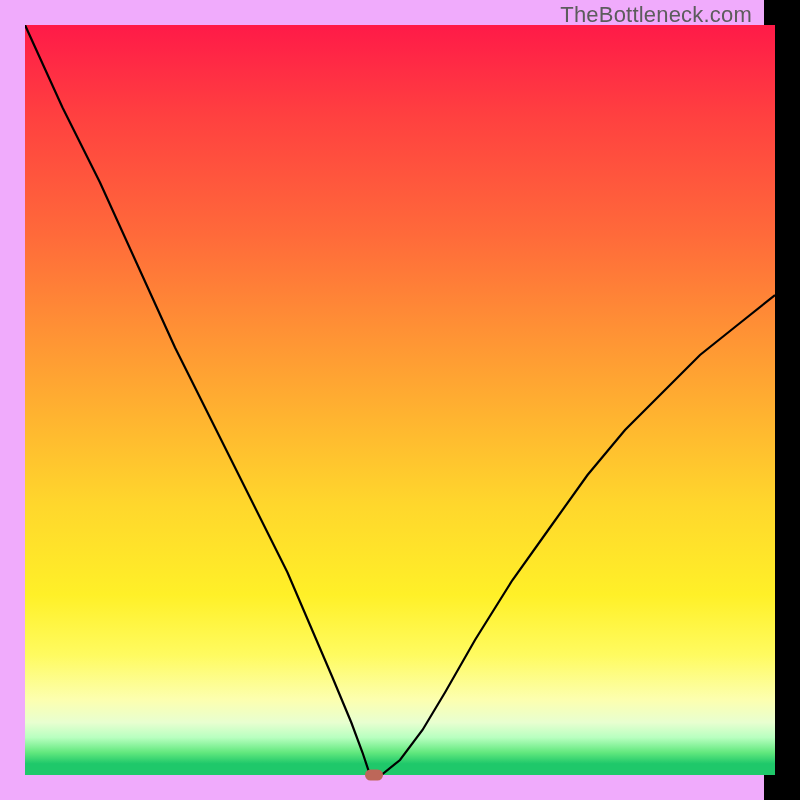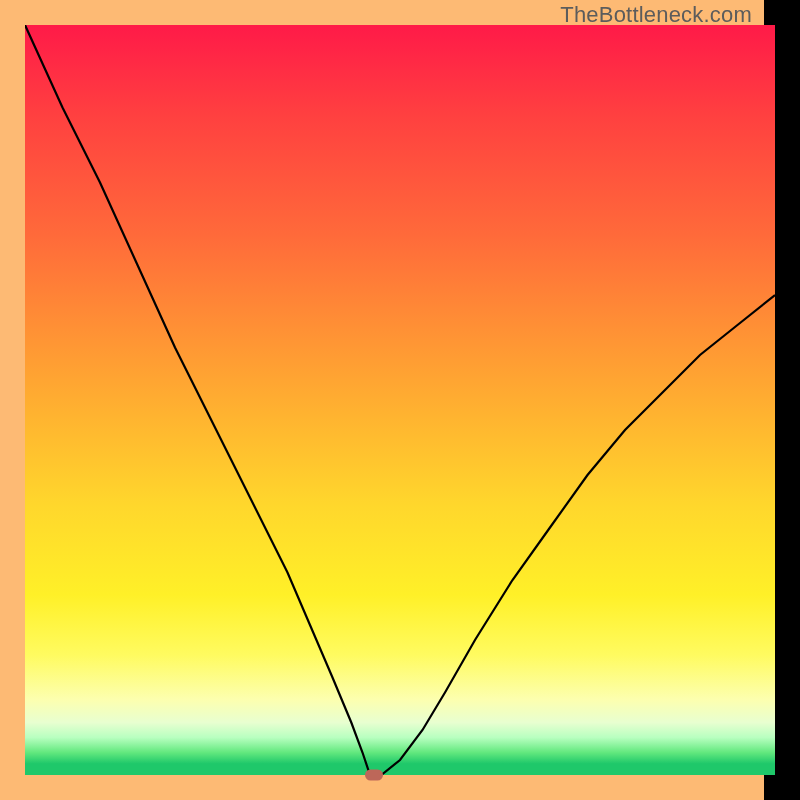--- a/index.html
+++ b/index.html
@@ -8,21 +8,21 @@
     width: 800px;
     height: 800px;
     background: #000000;
     font-family: Arial, Helvetica, sans-serif;
     overflow: hidden;
   }
   .outer {
     position: relative;
     width: 764px;
     height: 800px;
-    background: #fdba74;
+    background: #f0abfc;
     text-align: center;
   }
   .watermark {
     position: absolute;
     top: 2px;
     right: 12px;
     color: #5c5c5c;
     font-size: 22px;
     font-weight: 500;
     letter-spacing: 0.2px;

